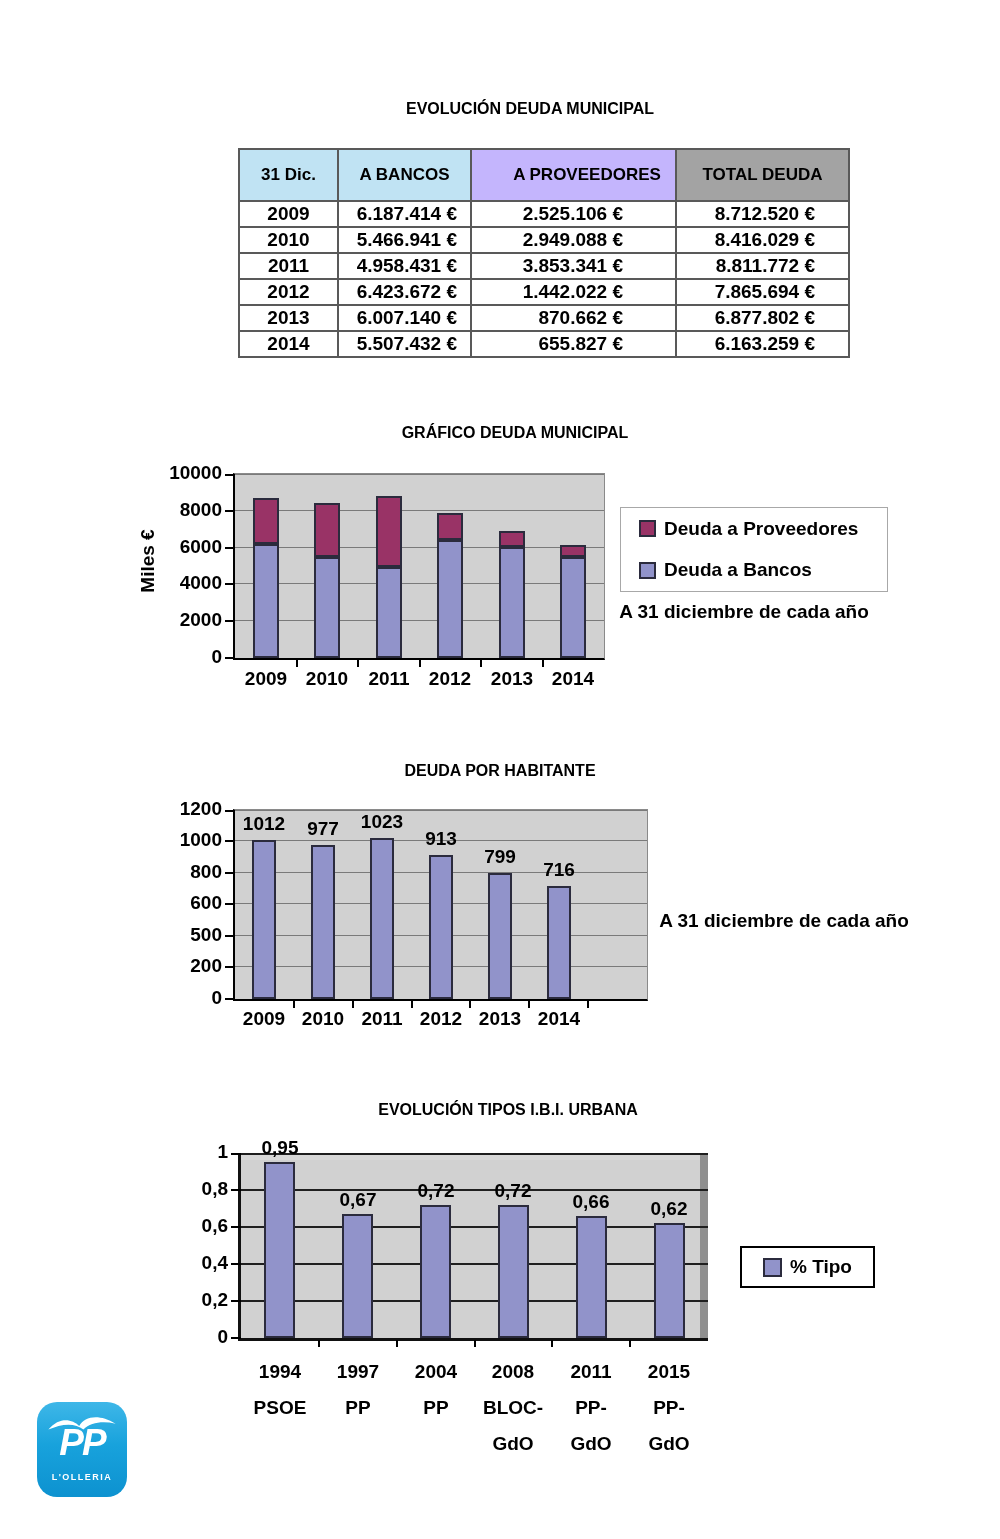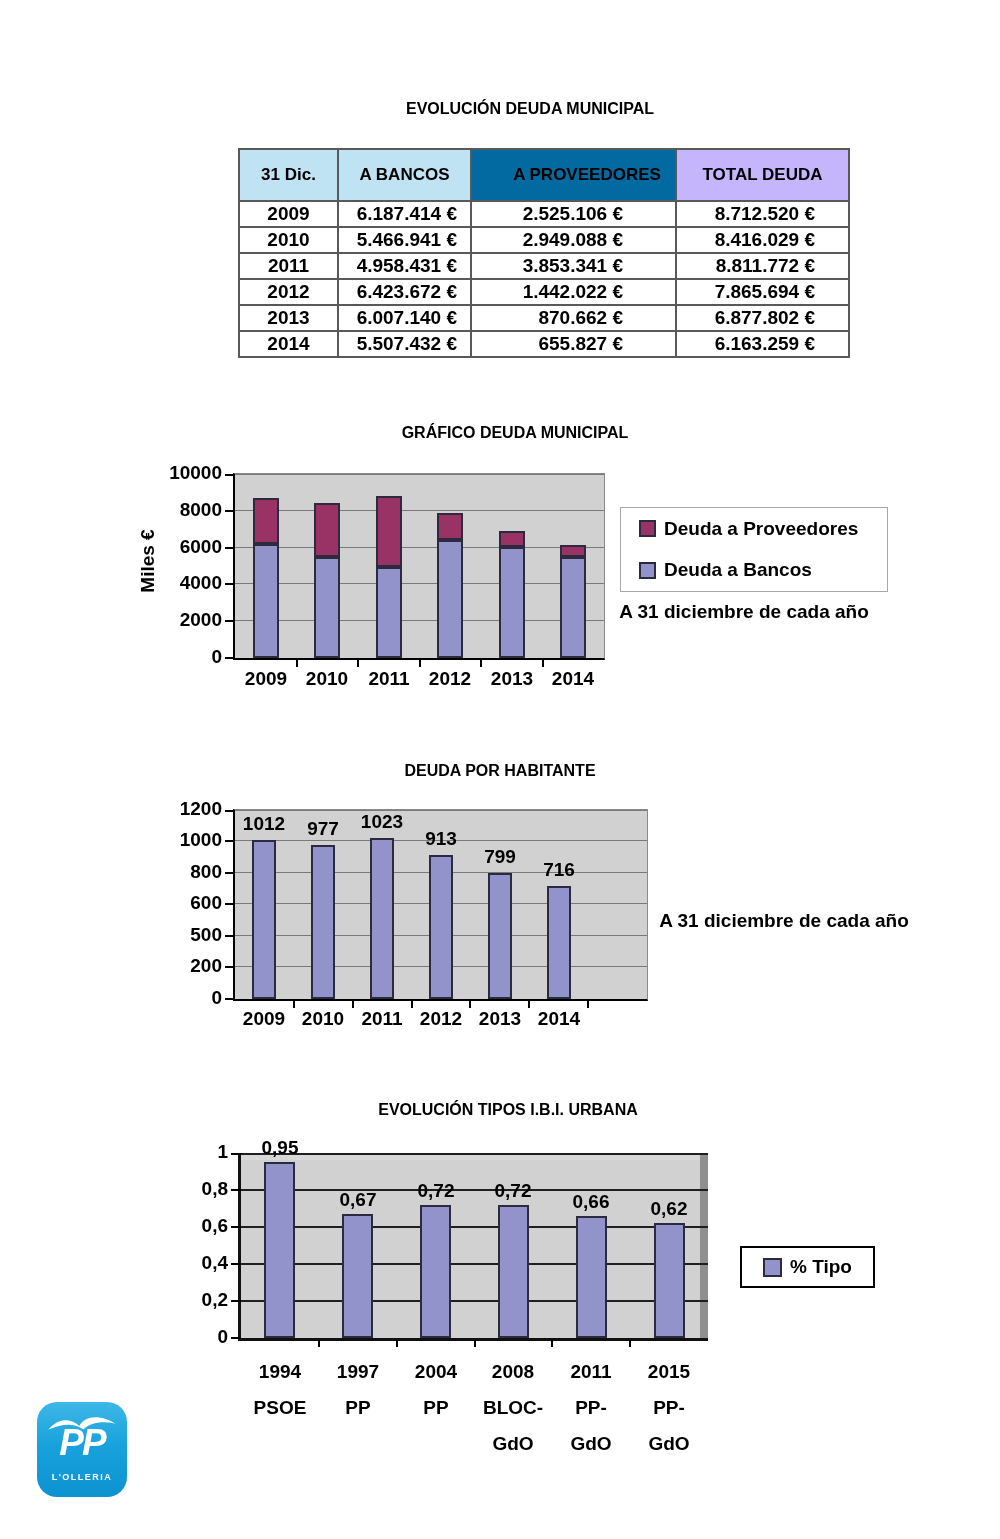--- a/index.html
+++ b/index.html
@@ -85,22 +85,22 @@
     <colgroup>
         <col style="width:99px">
         <col style="width:133px">
         <col style="width:205px">
         <col style="width:173px">
       </colgroup>
     <thead>
       <tr>
         <th style="background: rgb(192, 227, 243);">31 Dic.</th>
         <th style="background: rgb(192, 227, 243);">A BANCOS</th>
-        <th style="background: #0369a1; padding-left: 28px;">A PROVEEDORES</th>
-        <th style="background: #c4b5fd; margin-left: 16px;">TOTAL DEUDA</th>
+        <th style="background: #c4b5fd; padding-left: 28px;">A PROVEEDORES</th>
+        <th style="background: #a3a3a3; margin-left: 16px;">TOTAL DEUDA</th>
       </tr>
     </thead>
     <tbody id="debt-tbody">
         <tr>
           <td>2009</td>
           <td>6.187.414 €</td>
           <td>2.525.106 €</td>
           <td>8.712.520 €</td>
         </tr>
         <tr>

